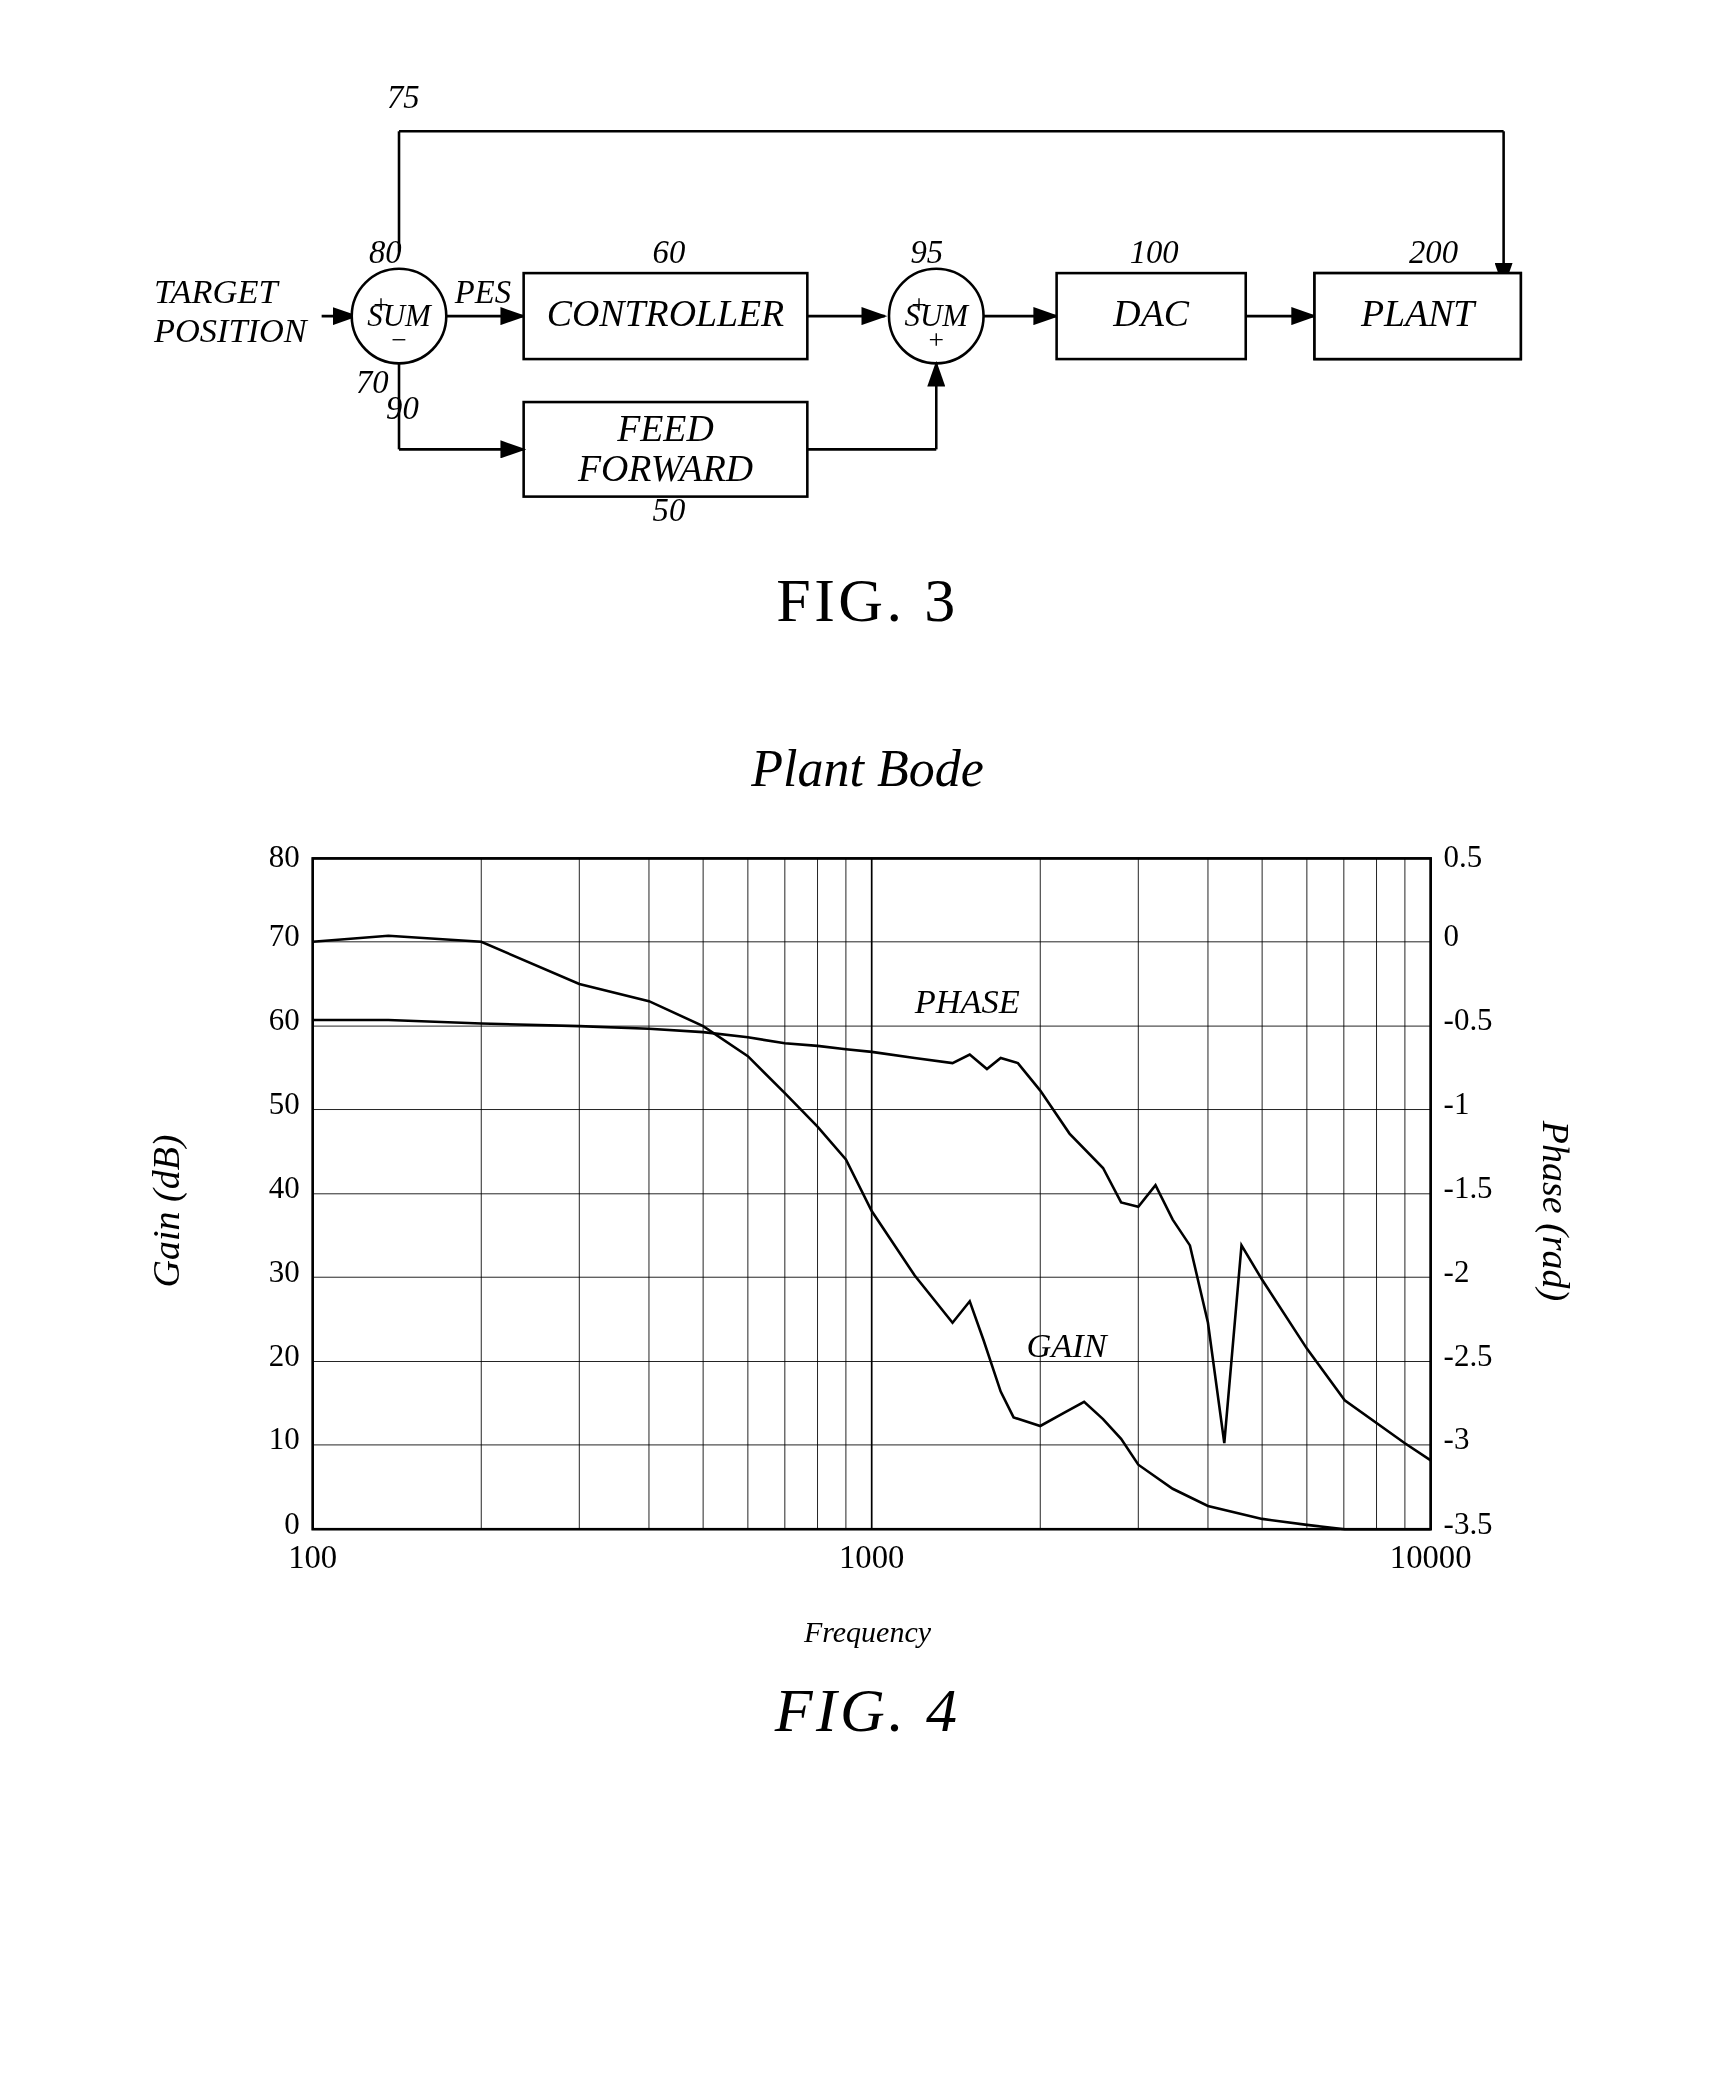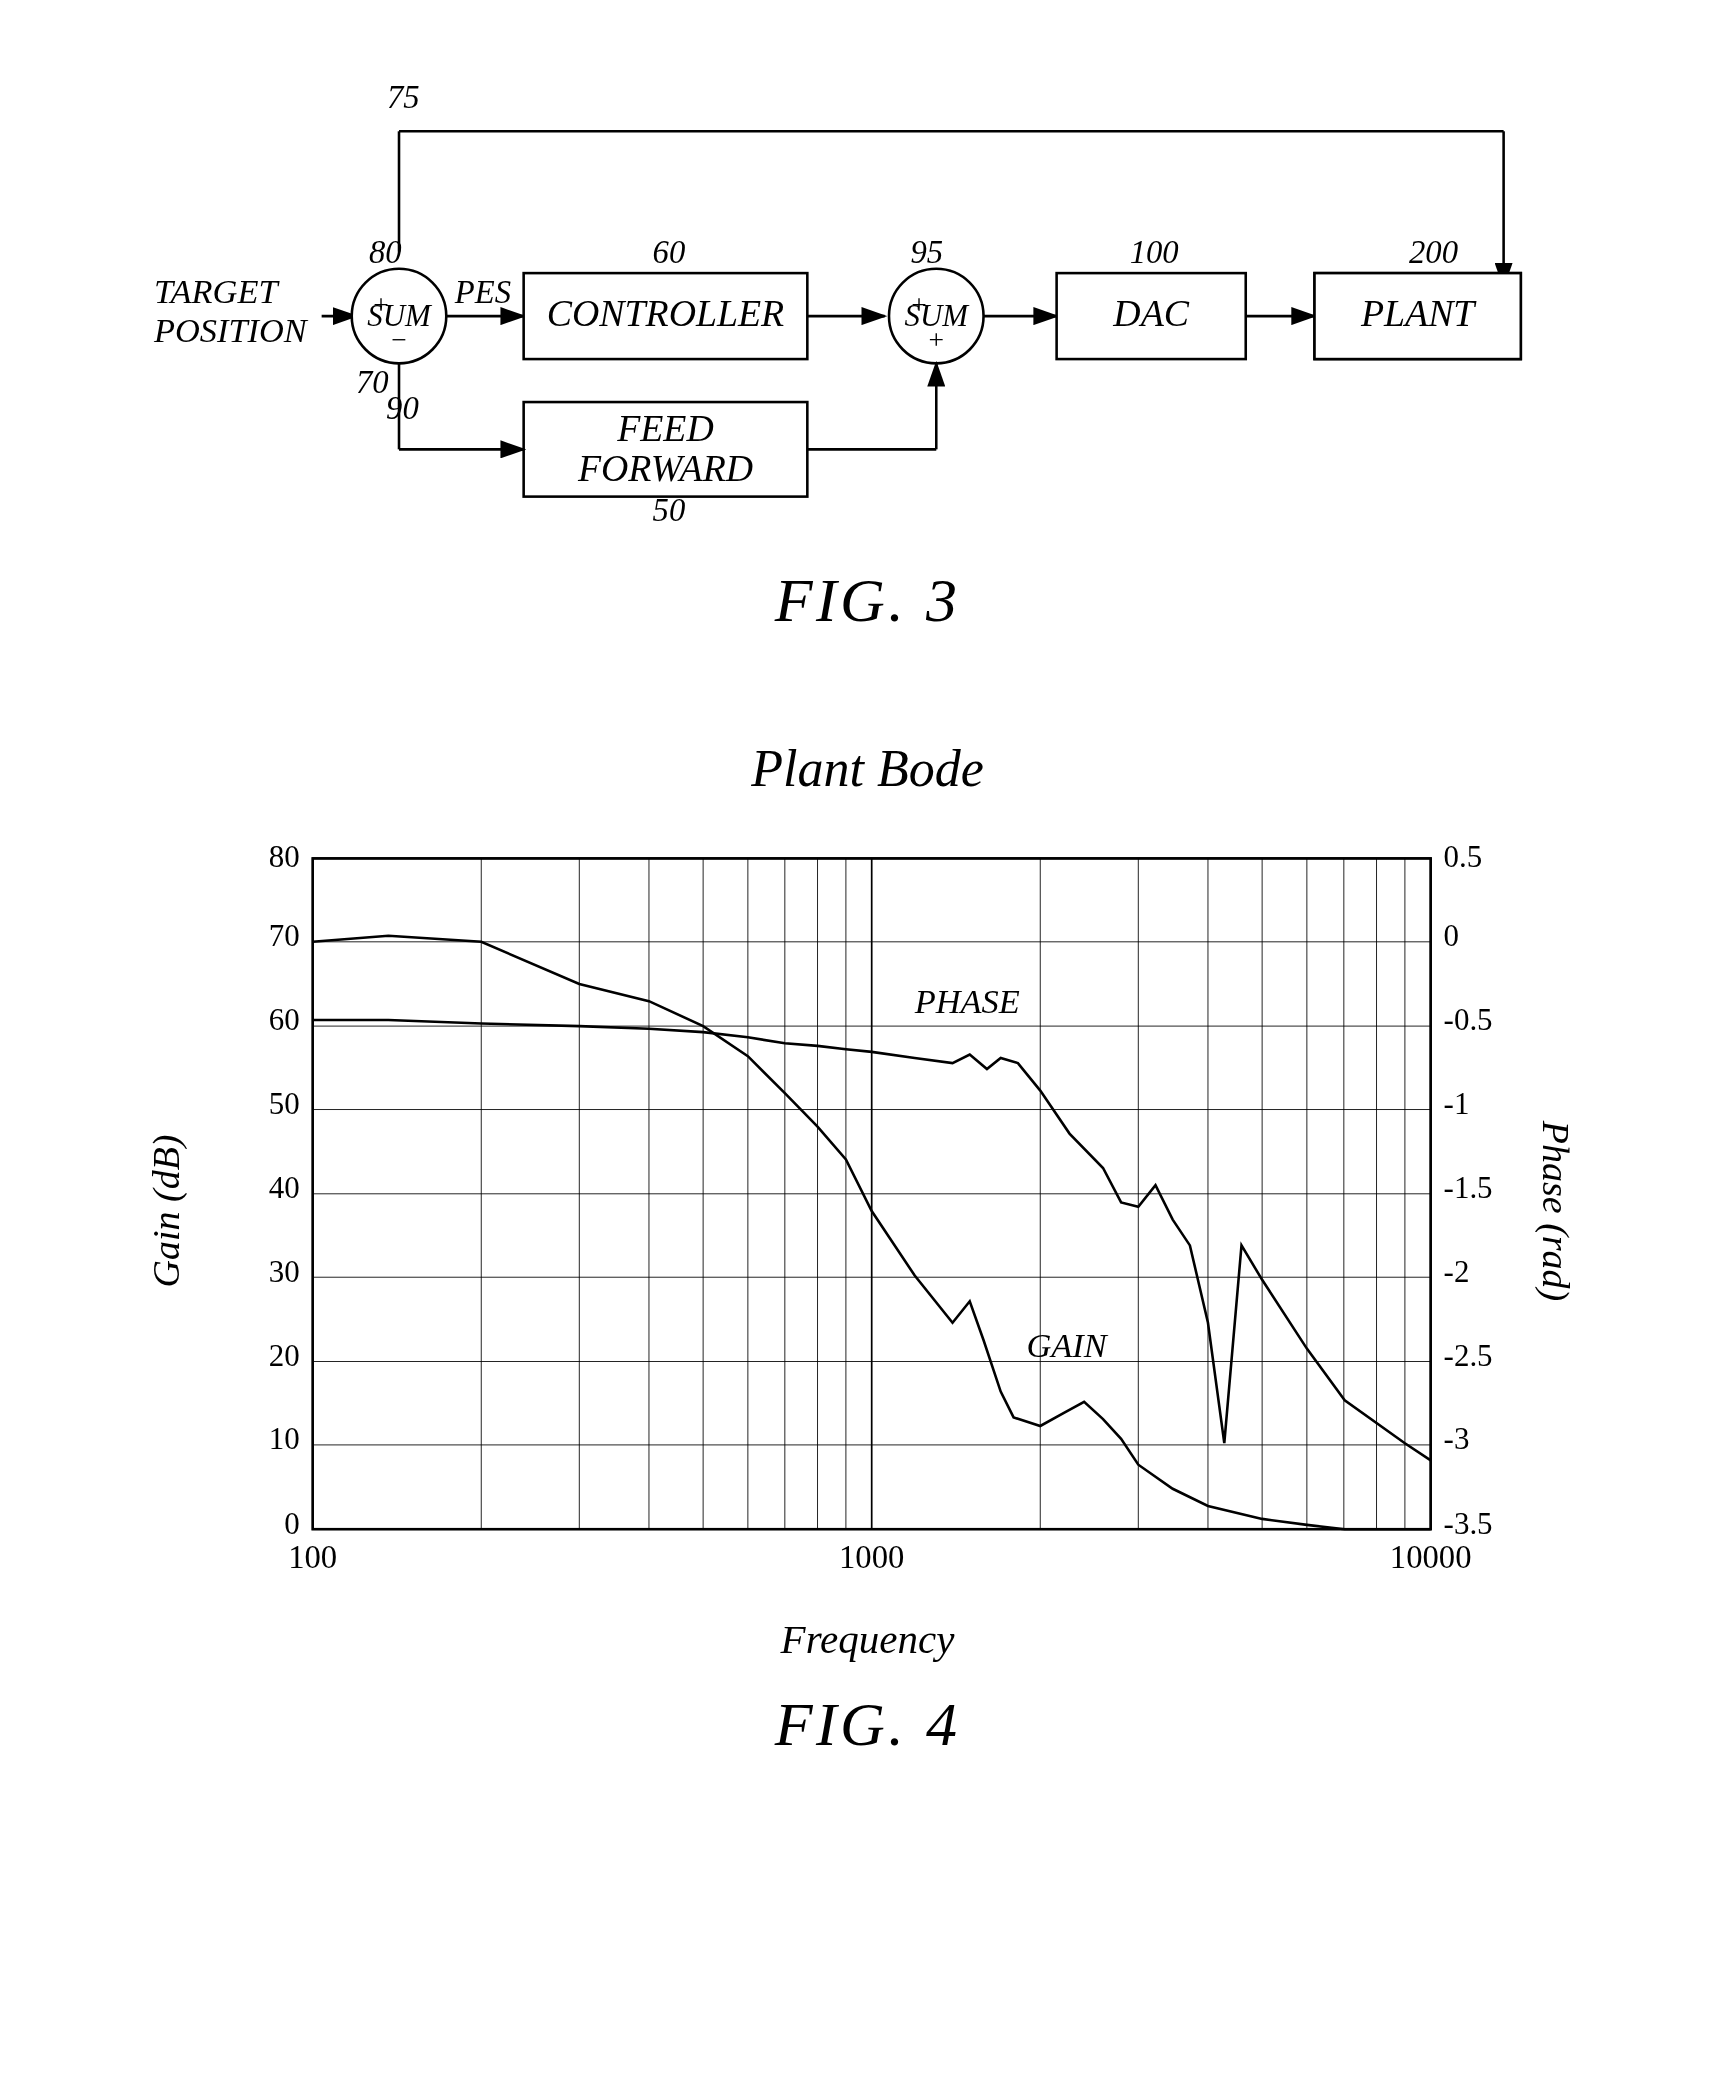--- a/index.html
+++ b/index.html
@@ -40,21 +40,20 @@
 
     
     .diagram-svg {
       width: 1463px;
       height: 447px;
     }
 
     .fig-caption {
       font-family: 'Times New Roman', Times, serif;
       font-size: 62px;
-      font-style: italic;
       margin-top: 34px;
       letter-spacing: 3.4px;
     }
 
     
     .fig4-container {
       width: 100%;
       display: flex;
       flex-direction: column;
       align-items: center;
@@ -74,21 +73,21 @@
       height: 774px;
     }
 
     .bode-svg {
       width: 1291px;
       height: 774px;
     }
 
     .axis-label-bottom {
       font-family: 'Times New Roman', Times, serif;
-      font-size: 41px;
+      font-size: 30px;
       font-style: italic;
       margin-top: 17px;
     }
 
     .fig4-caption {
       font-family: 'Times New Roman', Times, serif;
       font-size: 62px;
       font-style: italic;
       margin-top: 26px;
       letter-spacing: 3.4px;

